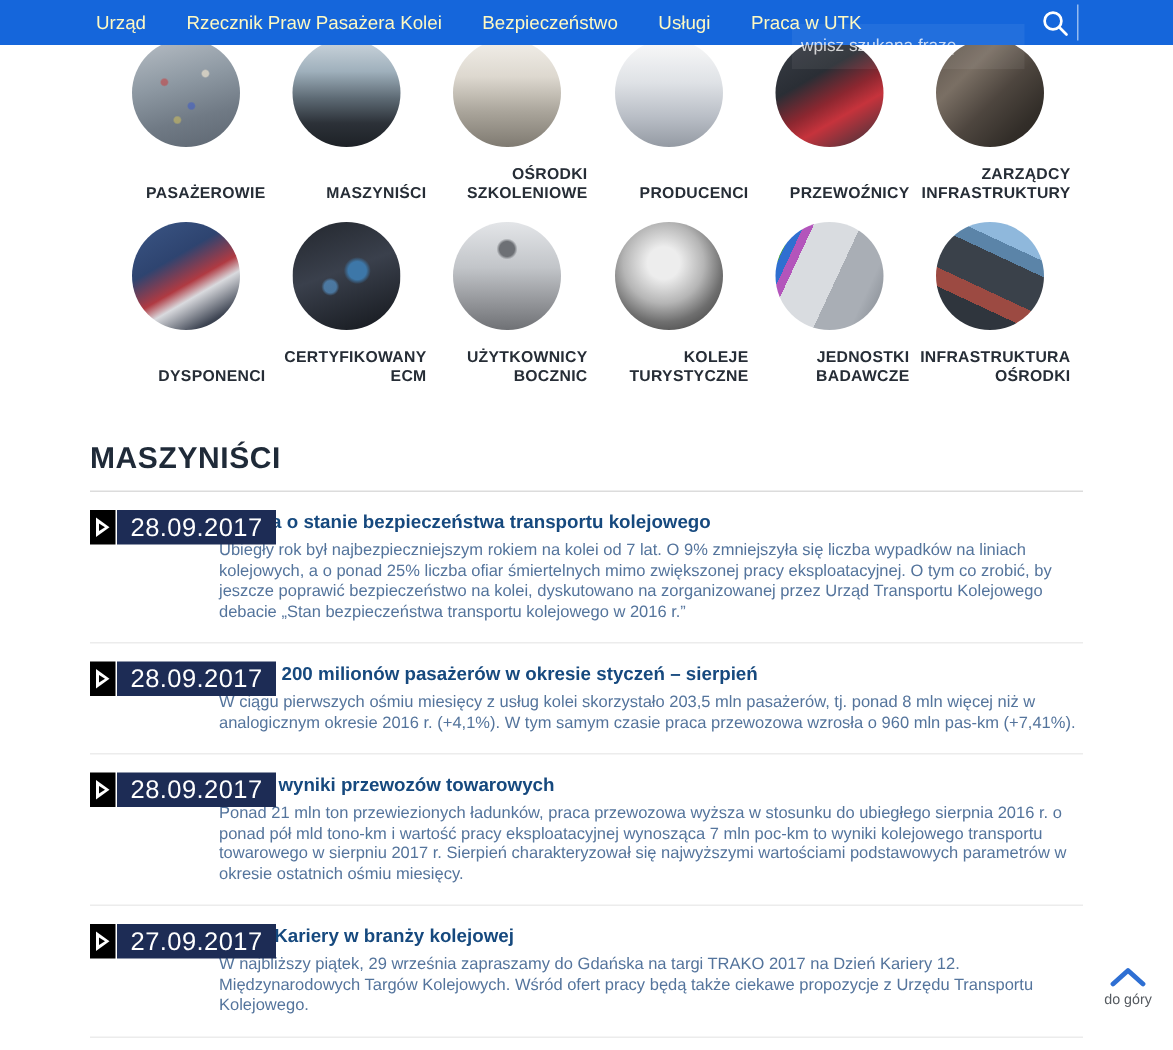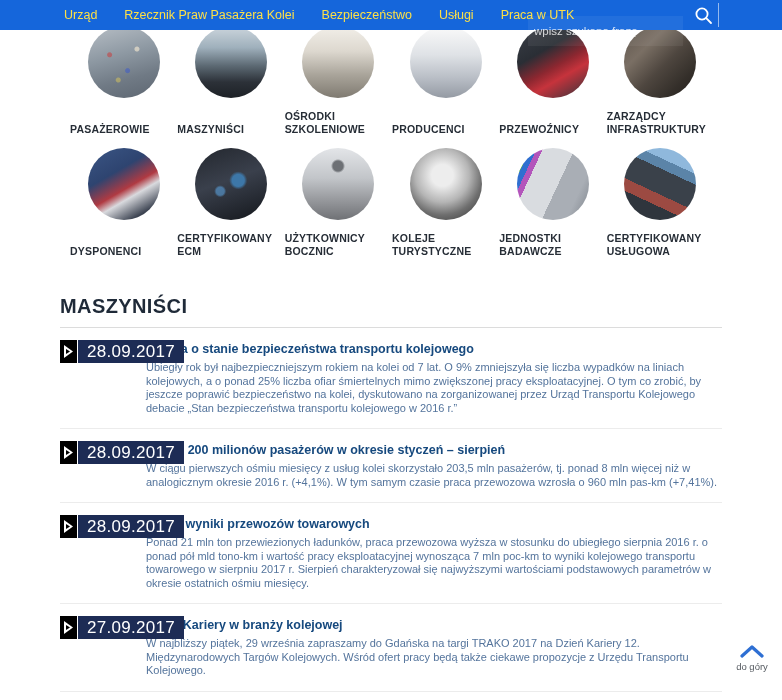--- a/index.html
+++ b/index.html
@@ -12,21 +12,21 @@
   }
 
   
   .nav {
     position:absolute; top:0; left:0; width:782px; height:30px;
     background:#1566db; z-index:10;
     display:flex; align-items:center;
   }
   .nav-items { display:flex; align-items:center; gap:27px; padding-left:64px; }
   .nav-item {
-    color:#fde047; font-size:12.5px; line-height:30px; cursor:pointer;
+    color:#fef9c3; font-size:12.5px; line-height:30px; cursor:pointer;
     white-space:nowrap; text-decoration:none;
   }
   .search-wrap {
     position:absolute; left:528px; top:16px; height:30px; width:190px;
     display:flex; align-items:center;
   }
   .search-input {
     background:rgba(255,255,255,0.06); border:none; outline:none;
     color:#fff; font-size:11.5px; height:30px; width:155px; padding-left:6px;
     font-family:"Liberation Sans", sans-serif;
@@ -47,21 +47,21 @@
   .tiles-row1 { top:26px; }
   .tiles-row2 { top:148px; }
   .tile { width:107px; display:flex; flex-direction:column; align-items:center; cursor:pointer; }
   .circle {
     width:72px; height:72px; border-radius:50%;
     flex:0 0 auto;
   }
   .tile-label {
     margin-top:8px; height:30px; width:107px;
     display:flex; flex-direction:column; justify-content:flex-end;
-    text-align:left; font-size:10.5px; font-weight:bold; line-height:13px;
+    text-align:right; font-size:10.5px; font-weight:bold; line-height:13px;
     color:#262d36; letter-spacing:0.2px;
   }
 
   
   .ph1 { background:
       radial-gradient(circle at 30% 40%, rgba(200,60,60,.55) 0 2px, transparent 3px),
       radial-gradient(circle at 55% 62%, rgba(60,90,200,.55) 0 2px, transparent 3px),
       radial-gradient(circle at 68% 32%, rgba(235,225,205,.7) 0 2px, transparent 3px),
       radial-gradient(circle at 42% 75%, rgba(220,200,90,.5) 0 2px, transparent 3px),
       linear-gradient(165deg,#b8bfc6 0%,#8e99a3 40%,#707a85 70%,#5d6671 100%); }
@@ -186,21 +186,21 @@
   <div class="tile">
     <div class="circle ph10"></div>
     <div class="tile-label">KOLEJE TURYSTYCZNE</div>
   </div>
   <div class="tile">
     <div class="circle ph11"></div>
     <div class="tile-label">JEDNOSTKI BADAWCZE</div>
   </div>
   <div class="tile">
     <div class="circle ph12"></div>
-    <div class="tile-label">CERTYFIKOWANY USŁUGOWA</div>
+    <div class="tile-label">INFRASTRUKTURA OŚRODKI</div>
   </div>
 </div>
 
 <div class="main">
   <h1 class="heading">MASZYNIŚCI</h1>
   <hr class="heading-rule">
 
   <div class="news-list">
 
     <div class="news-item">

